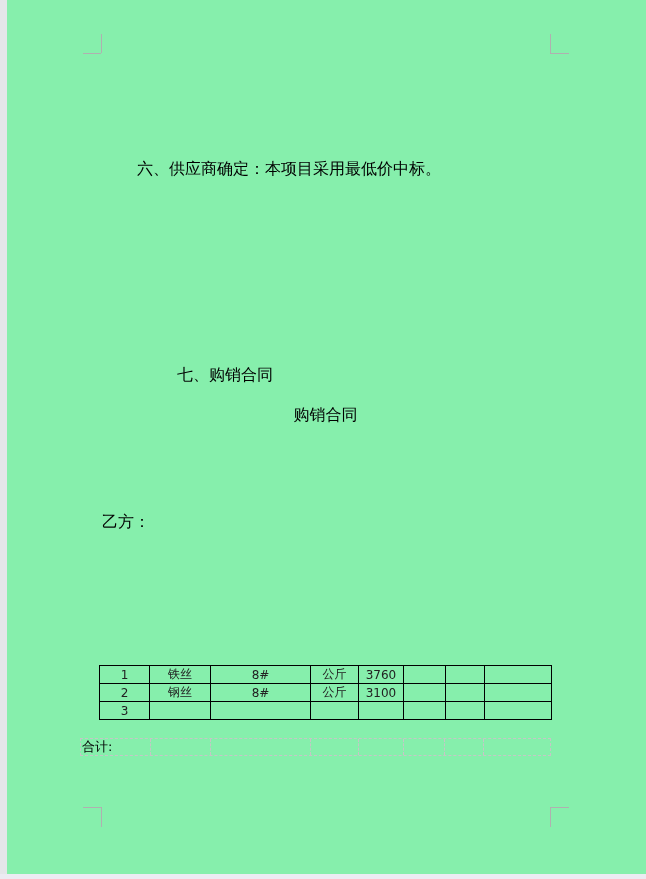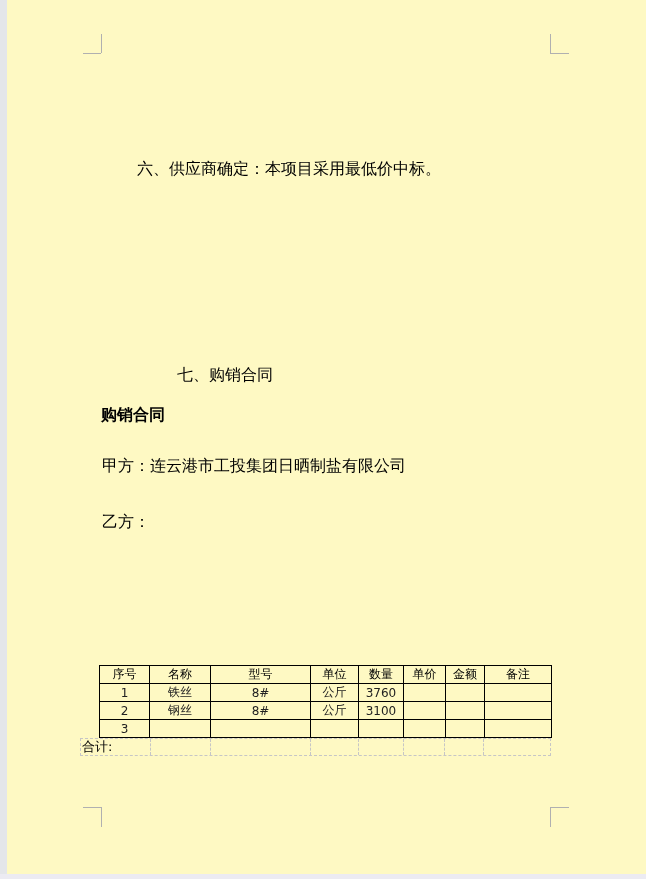--- a/index.html
+++ b/index.html
@@ -1,20 +1,20 @@
 <!DOCTYPE html>
 <html><head>
 <meta charset="utf-8">
 <style>
   html, body { margin: 0; padding: 0; background: #ffffff; }
   .canvas {
     position: relative;
     width: 646px;
     height: 879px;
-    background: #fef9c3;
+    background: #86efac;
     overflow: hidden;
     font-family: "DejaVu Sans", sans-serif;
     color: #000000;
   }
   .edge-left {
     position: absolute; left: 0; top: 0; width: 7px; height: 879px;
     background: #e4e6e9;
   }
   .edge-bottom {
     position: absolute; left: 0; top: 874px; width: 646px; height: 5px;
@@ -23,22 +23,22 @@
   .mark { position: absolute; background: #b0b0b0; }
   .doc-line {
     position: absolute;
     font-size: 16px;
     line-height: 20px;
     white-space: nowrap;
   }
   .title-line {
     position: absolute;
     left: 101px; width: 449px;
-    text-align: left;
-    font-size: 16px; line-height: 20px; font-weight: bold;
+    text-align: center;
+    font-size: 16px; line-height: 20px;
   }
   .preamble {
     position: absolute;
     left: 101px; top: 551px; width: 449px;
     font-size: 16px; line-height: 32px;
     text-align: justify;
     text-indent: 32px;
   }
   table.goods {
     position: absolute;
@@ -92,47 +92,36 @@
   <div class="mark" style="left:83px;  top:807px; width:18px; height:1px;"></div>
   <div class="mark" style="left:550px; top:807px; width:1px;  height:20px;"></div>
   <div class="mark" style="left:550px; top:807px; width:19px; height:1px;"></div>
 
   <div class="doc-line" style="left:137px; top:159px;">六、供应商确定：本项目采用最低价中标。</div>
 
   <div class="doc-line" style="left:137px; top:365px;margin-left:40px;">七、购销合同</div>
 
   <div class="title-line" style="top:405px;">购销合同</div>
 
-  <div class="doc-line" style="left:102px; top:456px;">甲方：连云港市工投集团日晒制盐有限公司</div>
 
   <div class="doc-line" style="left:102px; top:512px;">乙方：</div>
 
 
   <table class="goods">
     <colgroup>
       <col style="width:50px">
         <col style="width:61px">
         <col style="width:100px">
         <col style="width:48px">
       <col style="width:45px">
         <col style="width:42px">
         <col style="width:39px">
         <col style="width:67px">
     </colgroup>
     <tbody>
-        <tr>
-      <th>序号</th>
-      <th>名称</th>
-      <th>型号</th>
-      <th>单位</th>
-      <th>数量</th>
-      <th>单价</th>
-      <th>金额</th>
-      <th>备注</th>
-    </tr>
     <tr style="height:18px;">
       <td>1</td>
       <td>铁丝</td>
       <td>8#</td>
       <td>公斤</td>
       <td>3760</td>
       <td></td>
       <td></td>
       <td></td>
     </tr>

